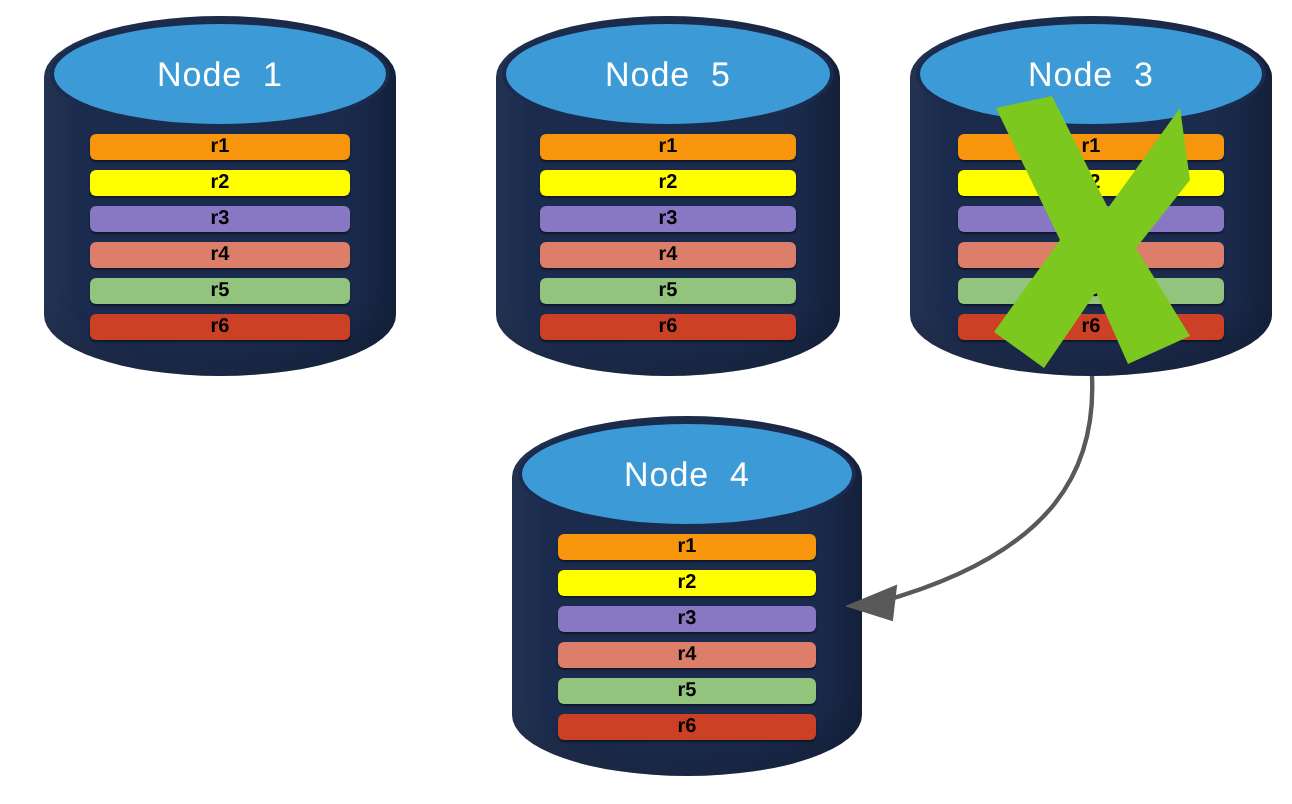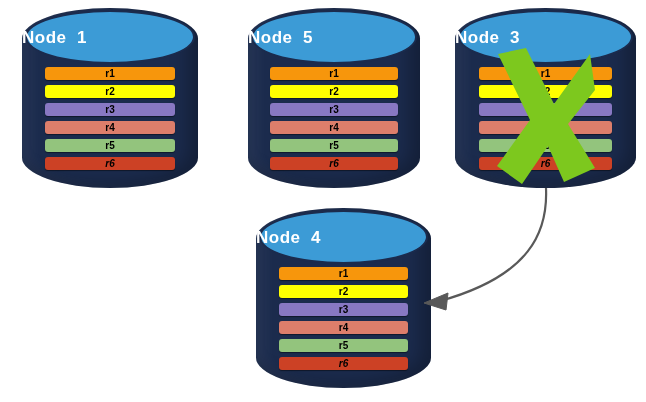--- a/index.html
+++ b/index.html
@@ -48,24 +48,24 @@
     background: #3c9bd6;
     border-radius: 50%;
     border: 2px solid #1b2b4d;
     box-sizing: border-box;
   }
   .node-title {
     position: absolute;
     left: 0;
     top: 11%;
     width: 100%;
-    text-align: left;
+    text-align: center;
     color: #ffffff;
     font-size: 17px;
-    font-weight: bold;
+    font-weight: normal;
     letter-spacing: 0.5px;
     white-space: pre;
     z-index: 3;
     pointer-events: none;
   }
   .rows {
     position: absolute;
     left: 13%;
     top: 33%;
     width: 74%;
@@ -75,21 +75,21 @@
     height: 13px;
     margin-bottom: 5px;
     border-radius: 3px;
     color: #000000;
     font-size: 10px;
     font-weight: bold;
     line-height: 13px;
     text-align: center;
     box-shadow: 0 1px 1px rgba(0,0,0,0.45);
   }
-  .row:last-child { margin-bottom: 0; font-style: italic; }
+  .row:last-child { margin-bottom: 0; }
 
   
   .cross-layer {
     position: absolute;
     z-index: 4;
     pointer-events: none;
   }
 
   
   .arrow-layer {

